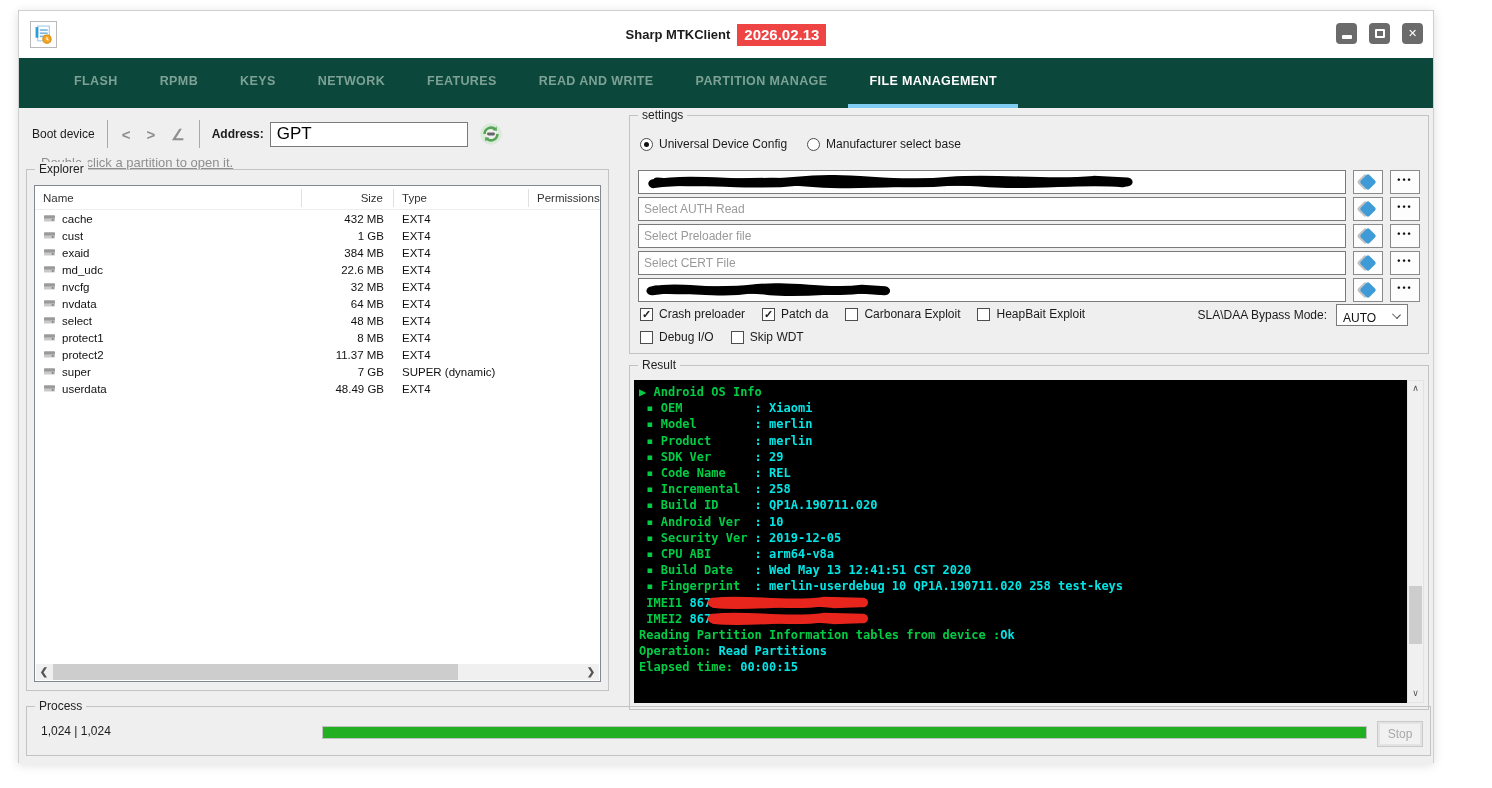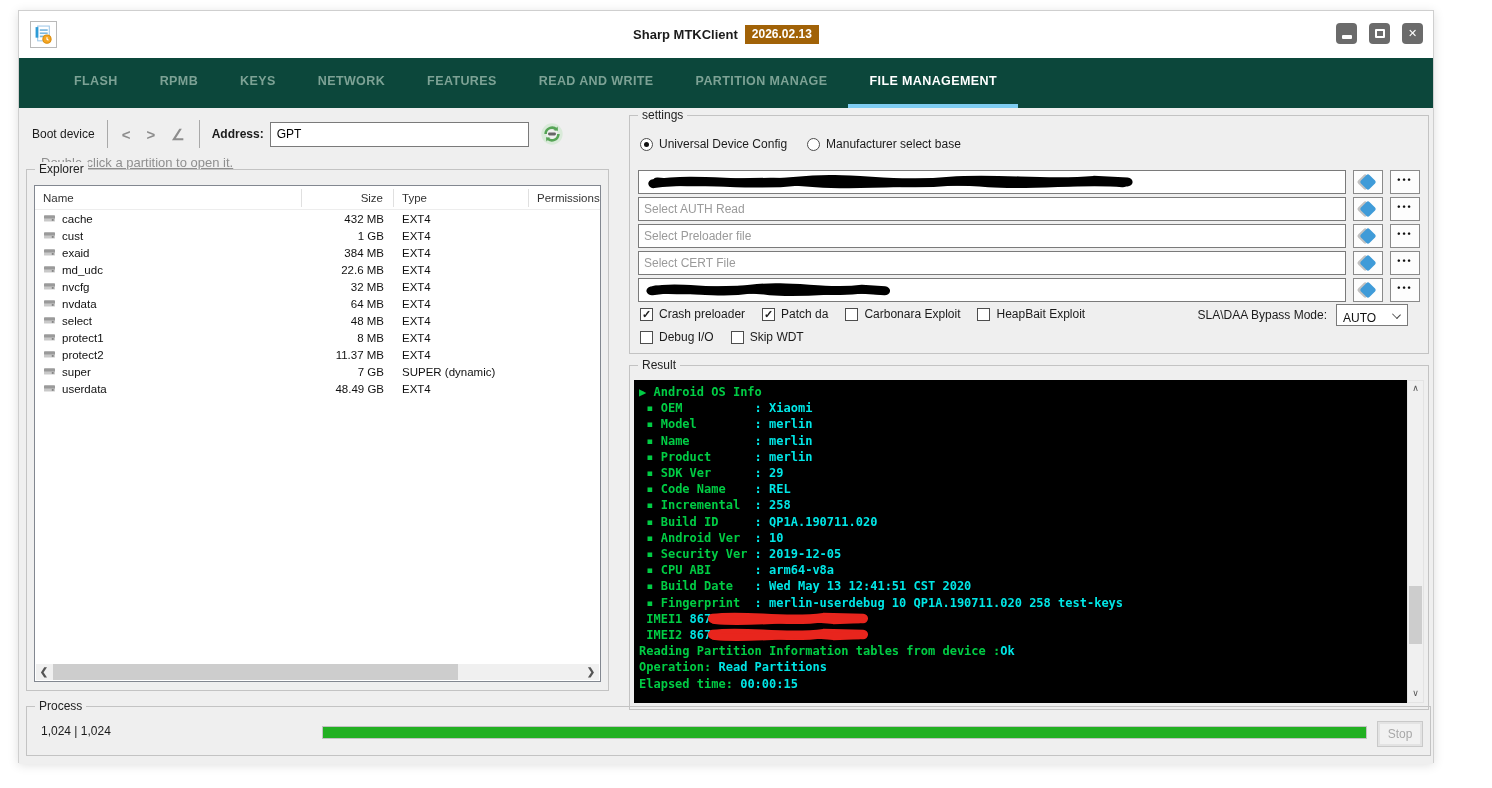--- a/index.html
+++ b/index.html
@@ -7,21 +7,21 @@
 
   .window { position:absolute; left:18px; top:10px; width:1416px; height:753px;
             background:#ffffff; border:1px solid #cfcfcf; box-shadow:0 2px 10px rgba(0,0,0,0.13); }
 
   
   .titlebar { position:absolute; left:0; top:0; width:100%; height:47px; background:#ffffff; }
   .app-icon-box { position:absolute; left:11px; top:10px; width:27px; height:27px; border:1px solid #b9b9b9; background:#fff;
                   display:flex; align-items:center; justify-content:center; }
   .title-wrap { position:absolute; left:0; top:0; width:100%; height:47px; display:flex; align-items:center; justify-content:center; gap:7px; }
   .title-text { font-size:13px; font-weight:bold; color:#1b1b1b;text-align:center; }
-  .version-badge { background:#a16207; color:#fff; font-size:12px; font-weight:bold; padding:2px 7px 3px 7px; }
+  .version-badge { background:#ef4444; color:#fff; font-size:15px; font-weight:bold; padding:2px 7px 3px 7px; }
   .win-controls { position:absolute; right:10px; top:12px; display:flex; gap:12px; }
   .win-btn { width:21px; height:21px; background:#6b6b6b; border:none; border-radius:4px; position:relative; cursor:pointer;
              display:flex; align-items:center; justify-content:center; }
   .glyph-min { width:10px; height:4px; background:#fff; border-radius:1px; margin-top:6px; }
   .glyph-max { width:10px; height:9px; border:2.5px solid #fff; border-radius:1px; }
   .glyph-close { color:#fff; font-size:11px; font-weight:bold; line-height:1; font-family:"DejaVu Sans", sans-serif; }
 
   
   .tabbar { position:absolute; left:0; top:47px; width:100%; height:50px; background:#0c473b; display:flex; padding-left:34px; }
   .tab { color:#7da295; font-size:12.5px; font-weight:bold; letter-spacing:0.4px; line-height:46px; padding:0 21px;
@@ -34,21 +34,21 @@
   .groupbox { position:absolute; border:1px solid #c3c3c3; }
   .groupbox > .legend { position:absolute; top:-8px; left:8px; background:#efefef; padding:0 4px; font-size:12px; color:#222; }
 
   
   .toolbar { position:absolute; left:7px; top:8px; height:36px; display:flex; align-items:center; }
   .boot-device { font-size:12px; color:#1b1b1b; padding:0 12px 0 6px; background:transparent; border:none; cursor:pointer; }
   .tsep { width:1px; height:28px; background:#a9a9a9; }
   .nav-arrows { display:flex; align-items:center; gap:16px; padding:0 14px; }
   .nav-arrow { color:#8d8d8d; font-size:15px; font-weight:bold; cursor:pointer; line-height:1; }
   .addr-label { font-size:12px; font-weight:bold; color:#1b1b1b; padding:0 6px 0 12px; }
-  .addr-input { width:259px; height:25px; border:1px solid #7a7a7a; background:#fff; font-size:12px; padding:0 6px;
+  .addr-input { width:198px; height:25px; border:1px solid #7a7a7a; background:#fff; font-size:17px; padding:0 6px;
                 font-family:"Liberation Sans", sans-serif; }
   .refresh-btn { margin-left:12px; width:22px; height:22px; background:transparent; border:none; cursor:pointer; padding:0; }
   .hint { position:absolute; left:22px; top:47px; font-size:13px; color:#8f8f8f;text-decoration:underline; }
 
   
   .explorer-group { left:7px; top:61px; width:583px; height:522px;padding-left:32px; }
   .ex-list { position:absolute; left:7px; top:15px; right:7px; bottom:8px; background:#fff; border:1px solid #828790; }
   .ex-header { display:grid; grid-template-columns:267px 92px 135px 1fr; height:24px; align-items:center; border-bottom:1px solid #ededed; }
   .ex-header .hcell { font-size:11.5px; color:#333; padding-left:8px; height:18px; line-height:18px; border-right:1px solid #e0e0e0; }
   .ex-header .hcell:last-child { border-right:none; }
@@ -456,21 +456,20 @@
         </div>
       </div>
     </div>
 
     <div class="groupbox result-group">
       <span class="legend">Result</span>
       <div class="terminal">
           <div class="tline"><span class="g">▶&nbsp;Android OS Info</span></div>
           <div class="tline"><span class="g">&nbsp;▪&nbsp;</span><span class="g lbl">OEM</span><span class="c">: Xiaomi</span></div>
           <div class="tline"><span class="g">&nbsp;▪&nbsp;</span><span class="g lbl">Model</span><span class="c">: merlin</span></div>
-          <div class="tline"><span class="g">&nbsp;▪&nbsp;</span><span class="g lbl">Name</span><span class="c">: merlin</span></div>
           <div class="tline"><span class="g">&nbsp;▪&nbsp;</span><span class="g lbl">Product</span><span class="c">: merlin</span></div>
           <div class="tline"><span class="g">&nbsp;▪&nbsp;</span><span class="g lbl">SDK Ver</span><span class="c">: 29</span></div>
           <div class="tline"><span class="g">&nbsp;▪&nbsp;</span><span class="g lbl">Code Name</span><span class="c">: REL</span></div>
           <div class="tline"><span class="g">&nbsp;▪&nbsp;</span><span class="g lbl">Incremental</span><span class="c">: 258</span></div>
           <div class="tline"><span class="g">&nbsp;▪&nbsp;</span><span class="g lbl">Build ID</span><span class="c">: QP1A.190711.020</span></div>
           <div class="tline"><span class="g">&nbsp;▪&nbsp;</span><span class="g lbl">Android Ver</span><span class="c">: 10</span></div>
           <div class="tline"><span class="g">&nbsp;▪&nbsp;</span><span class="g lbl">Security Ver</span><span class="c">: 2019-12-05</span></div>
           <div class="tline"><span class="g">&nbsp;▪&nbsp;</span><span class="g lbl">CPU ABI</span><span class="c">: arm64-v8a</span></div>
           <div class="tline"><span class="g">&nbsp;▪&nbsp;</span><span class="g lbl">Build Date</span><span class="c">: Wed May 13 12:41:51 CST 2020</span></div>
           <div class="tline"><span class="g">&nbsp;▪&nbsp;</span><span class="g lbl">Fingerprint</span><span class="c">: merlin-userdebug 10 QP1A.190711.020 258 test-keys</span></div>

